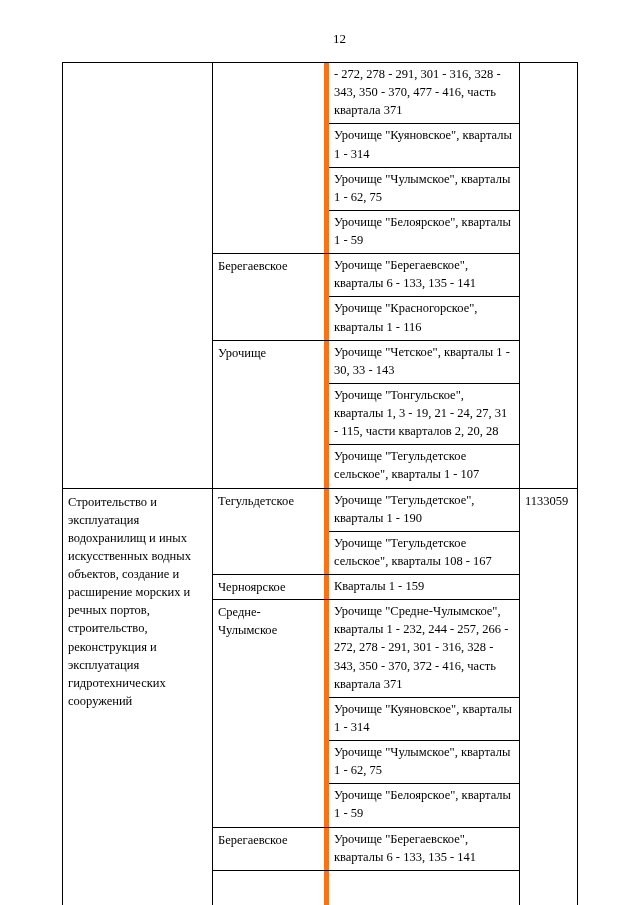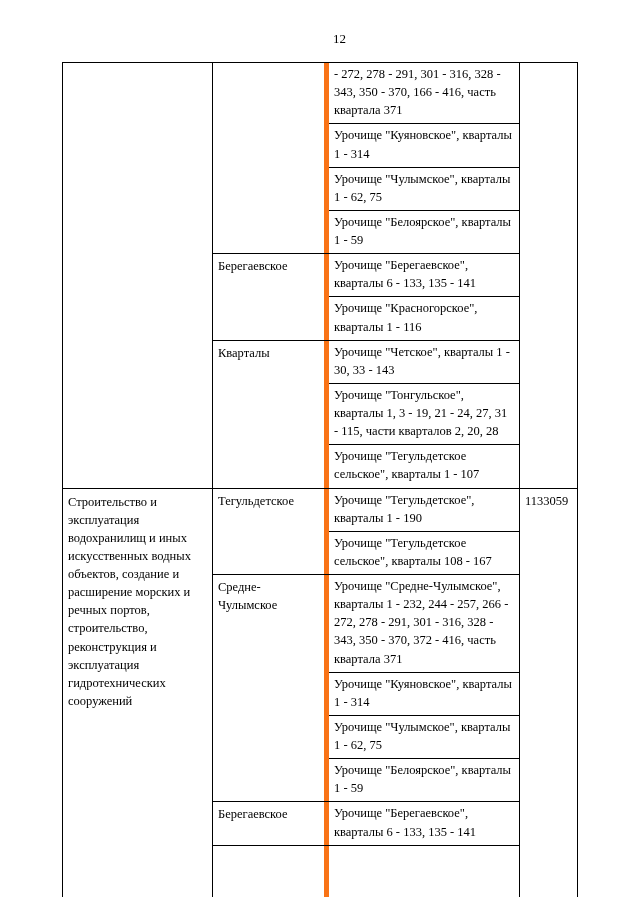--- a/index.html
+++ b/index.html
@@ -84,37 +84,37 @@
 
     <div class="section">
       <div class="col1">
         <span></span>
       </div>
       <div class="mid">
 
         <div class="subgroup">
           <div class="col2"></div>
           <div class="col3list">
-            <div class="col3cell">- 272, 278 - 291, 301 - 316, 328 - 343, 350 - 370, 166 - 416, часть квартала 371</div>
+            <div class="col3cell">- 272, 278 - 291, 301 - 316, 328 - 343, 350 - 370, 477 - 416, часть квартала 371</div>
             <div class="col3cell">Урочище "Куяновское", кварталы 1 - 314</div>
             <div class="col3cell">Урочище "Чулымское", кварталы 1 - 62, 75</div>
             <div class="col3cell">Урочище "Белоярское", кварталы 1 - 59</div>
           </div>
         </div>
 
         <div class="subgroup">
           <div class="col2">Берегаевское</div>
           <div class="col3list">
             <div class="col3cell">Урочище "Берегаевское", кварталы 6 - 133, 135 - 141</div>
             <div class="col3cell">Урочище "Красногорское", кварталы 1 - 116</div>
           </div>
         </div>
 
         <div class="subgroup">
-          <div class="col2">Кварталы</div>
+          <div class="col2">Урочище</div>
           <div class="col3list">
             <div class="col3cell">Урочище "Четское", кварталы 1 - 30, 33 - 143</div>
             <div class="col3cell">Урочище "Тонгульское", кварталы 1, 3 - 19, 21 - 24, 27, 31 - 115, части кварталов 2, 20, 28</div>
             <div class="col3cell">Урочище "Тегульдетское сельское", кварталы 1 - 107</div>
           </div>
         </div>
 
       </div>
       <div class="col4"></div>
     </div>
@@ -126,20 +126,26 @@
       <div class="mid">
 
         <div class="subgroup">
           <div class="col2">Тегульдетское</div>
           <div class="col3list">
             <div class="col3cell">Урочище "Тегульдетское", кварталы 1 - 190</div>
             <div class="col3cell">Урочище "Тегульдетское сельское", кварталы 108 - 167</div>
           </div>
         </div>
 
+        <div class="subgroup">
+          <div class="col2">Черноярское</div>
+          <div class="col3list">
+            <div class="col3cell">Кварталы 1 - 159</div>
+          </div>
+        </div>
 
         <div class="subgroup">
           <div class="col2">Средне-Чулымское</div>
           <div class="col3list">
             <div class="col3cell">Урочище "Средне-Чулымское", кварталы 1 - 232, 244 - 257, 266 - 272, 278 - 291, 301 - 316, 328 - 343, 350 - 370, 372 - 416, часть квартала 371</div>
             <div class="col3cell">Урочище "Куяновское", кварталы 1 - 314</div>
             <div class="col3cell">Урочище "Чулымское", кварталы 1 - 62, 75</div>
             <div class="col3cell">Урочище "Белоярское", кварталы 1 - 59</div>
           </div>
         </div>

